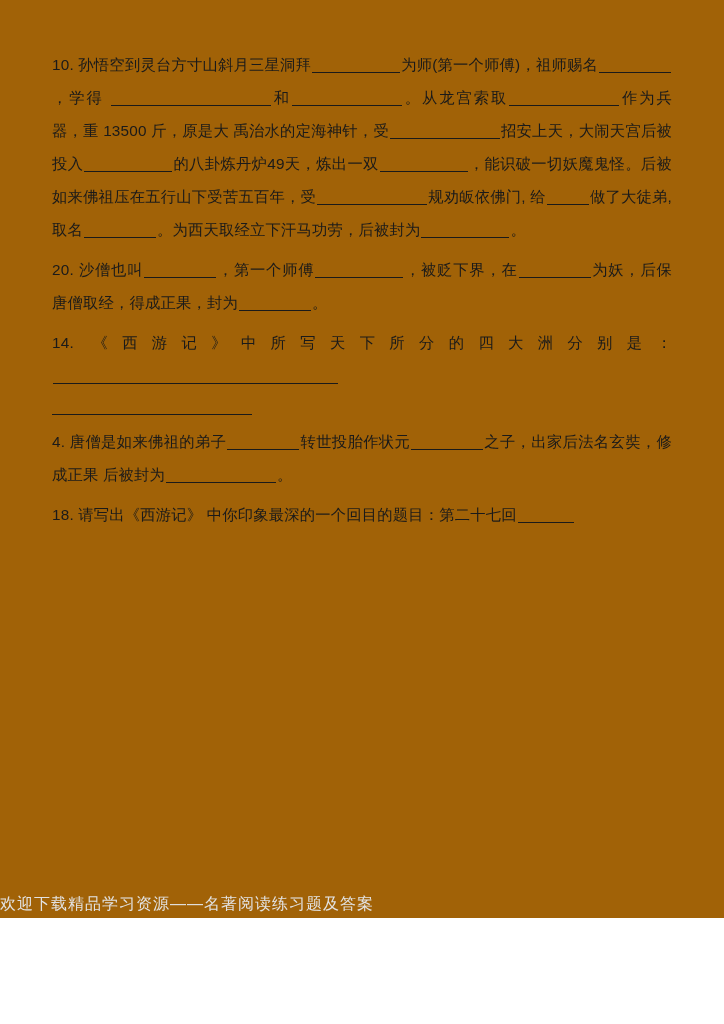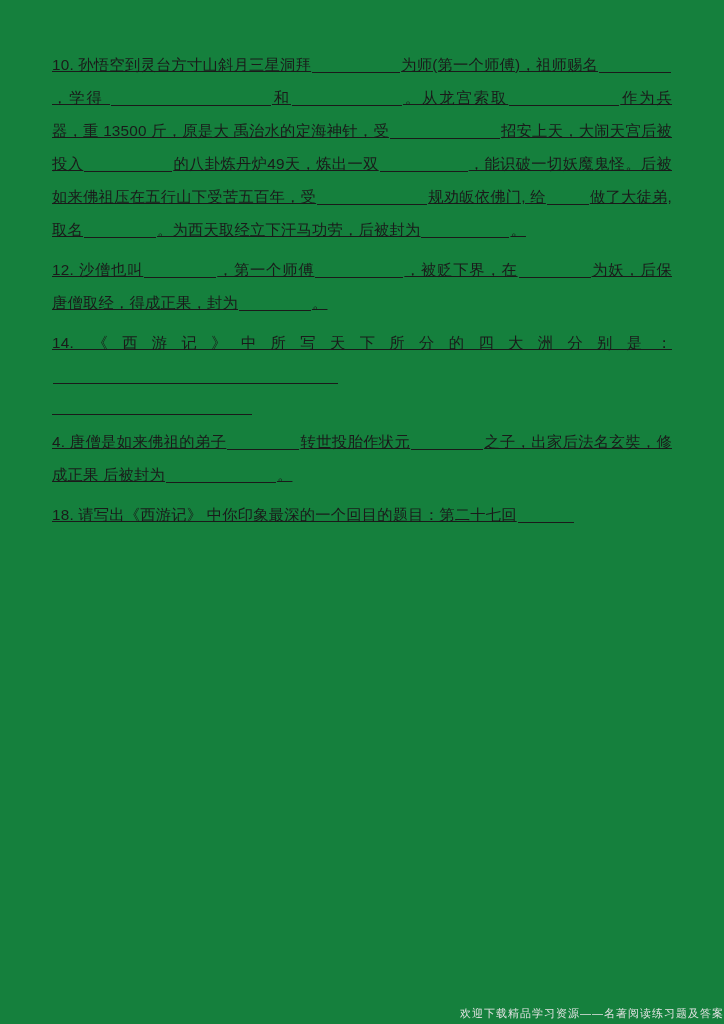--- a/index.html
+++ b/index.html
@@ -10,25 +10,24 @@
   body {
     width: 724px;
     height: 1024px;
     font-family: "Liberation Sans", "DejaVu Sans", sans-serif;
     color: #1a1a1a;
     overflow: hidden;
   }
   .page {
     position: relative;
     width: 724px;
-    height: 1024px;
-    background: #15803d;
+    height: 918px;
+    background: #a16207;
     box-sizing: border-box;
     padding: 48px 52px 10px 52px;
-    text-decoration: underline;
   }
   .doc-body {
     font-size: 15.3px;
     line-height: 33px;
     letter-spacing: 0.2px;
   }
   .para {
     margin: 0 0 7px 0;
     text-align: justify;
     text-justify: inter-ideograph;
@@ -57,37 +56,37 @@
     height: 0;
     margin: 22px 0 10px 0;
   }
   .rule-med  { width: 325px; }
   .rule-short{ width: 200px; }
   .footer-faint {
     position: absolute;
     left: 0;
     right: 0;
     bottom: 3px;
-    text-align: right;
-    font-size: 11px;
+    text-align: left;
+    font-size: 16px;
     color: #e2e2e2;
     letter-spacing: 1px;
     user-select: none;
   }
 </style>
 </head>
 <body>
 
 <div class="page">
   <div class="doc-body">
 
     <p class="para"><span>10. 孙悟空到灵台方寸山斜月三星洞拜</span><span class="blank b-l"></span><span>为师(第一个师傅)，祖师赐名</span><span class="blank b-m"></span><span>，学得 </span><span class="blank b-w1"></span><span>和</span><span class="blank b-xl"></span><span>。从龙宫索取</span><span class="blank b-xl"></span><span>作为兵器，重 13500 斤，原是大 禹治水的定海神针，受</span><span class="blank b-xl"></span><span>招安上天，大闹天宫后被投入</span><span class="blank b-l"></span><span>的八卦炼丹炉49天，炼出一双</span><span class="blank b-l"></span><span>，能识破一切妖魔鬼怪。后被如来佛祖压在五行山下受苦五百年，受</span><span class="blank b-xl"></span><span>规劝皈依佛门, 给</span><span class="blank b-xs"></span><span>做了大徒弟, 取名</span><span class="blank b-m"></span><span>。为西天取经立下汗马功劳，后被封为</span><span class="blank b-l"></span><span>。</span></p>
 
 
-    <p class="para"><span>12. 沙僧也叫</span><span class="blank b-m"></span><span>，第一个师傅</span><span class="blank b-l"></span><span>，被贬下界，在</span><span class="blank b-m"></span><span>为妖，后保唐僧取经，得成正果，封为</span><span class="blank b-m"></span><span>。</span></p>
+    <p class="para"><span>20. 沙僧也叫</span><span class="blank b-m"></span><span>，第一个师傅</span><span class="blank b-l"></span><span>，被贬下界，在</span><span class="blank b-m"></span><span>为妖，后保唐僧取经，得成正果，封为</span><span class="blank b-m"></span><span>。</span></p>
 
 
     <p class="para"><span>14. 《西游记》中所写天下所分的四大洲分别是：</span><span class="blank b-w3"></span><span class="rule-line rule-short"></span></p>
 
     <p class="para"><span>4. 唐僧是如来佛祖的弟子</span><span class="blank b-m"></span><span>转世投胎作状元</span><span class="blank b-m"></span><span>之子，出家后法名玄奘，修成正果 后被封为</span><span class="blank b-xl"></span><span>。</span></p>
 
 
 
     <p class="para"><span>18. 请写出《西游记》 中你印象最深的一个回目的题目：第二十七回</span><span class="blank b-s"></span></p>
 

